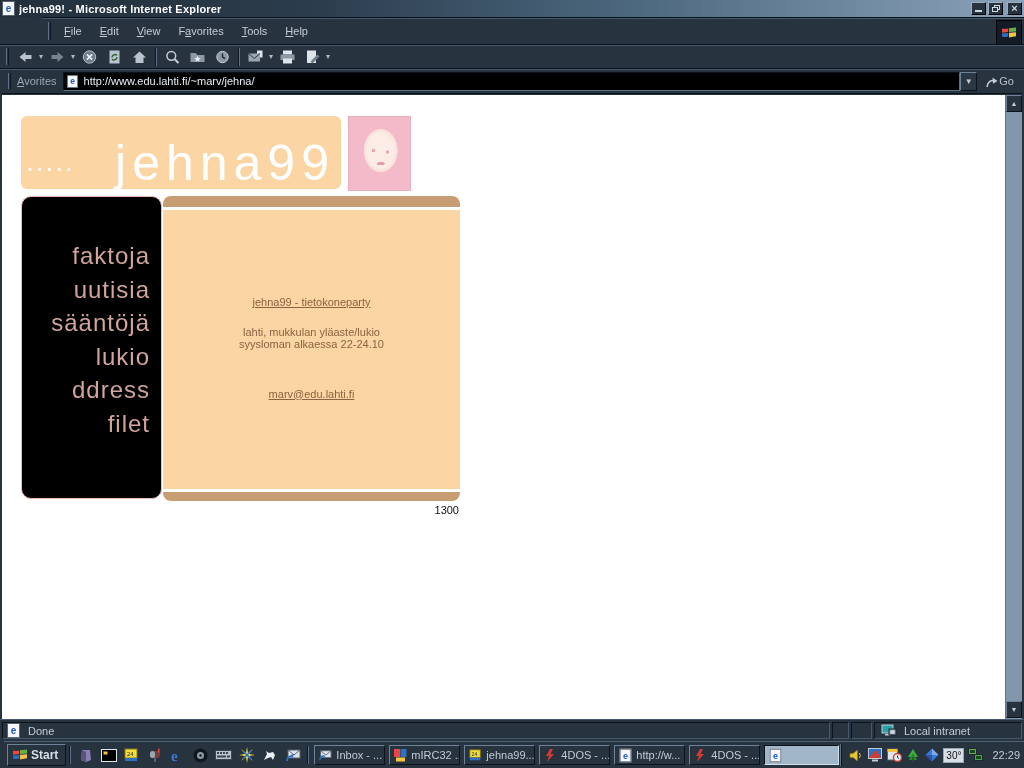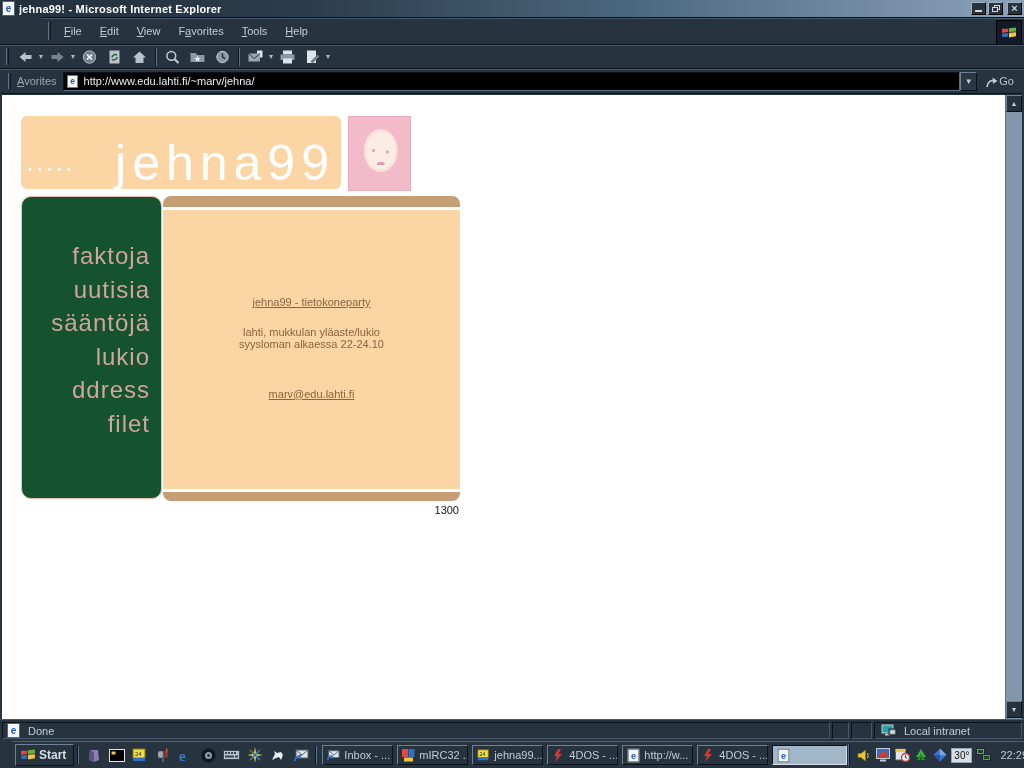--- a/index.html
+++ b/index.html
@@ -69,21 +69,21 @@
   .hdr-title { position:absolute; right:6px; bottom:1px; font-size:50px; font-weight:200;
     letter-spacing:6px; color:#fff; line-height:1; }
   .baby { position:absolute; left:346px; top:21px; width:63px; height:75px; border:1px solid #e7aebe;
     background:
       radial-gradient(circle 3px at 40% 46%, #e9a8b7 55%, transparent 60%),
       radial-gradient(circle 3px at 63% 48%, #e9a8b7 55%, transparent 60%),
       radial-gradient(ellipse 7px 3px at 52% 64%, #e29cae 55%, transparent 60%),
       radial-gradient(ellipse 22px 28px at 52% 46%, #fcece6 62%, #f9dcd8 76%, transparent 78%),
       #f3bbca; }
 
-  .side-box { position:absolute; left:19px; top:101px; width:141px; height:303px; background:#14532d;
+  .side-box { position:absolute; left:19px; top:101px; width:141px; height:303px; background:#000000;
     border:1px solid #eebbb2; border-radius:10px; }
   .side-list { position:absolute; top:42px; right:11px; text-align:right;
     font-size:24px; line-height:33.5px; letter-spacing:1px; color:#d1a49c; font-weight:200; }
   .side-list div { cursor:pointer; }
 
   .main-col { position:absolute; left:161px; top:101px; width:297px; }
   .bar-top { height:11px; background:#c79d73; border-radius:8px 8px 0 0; margin-bottom:3px; }
   .main-body { height:279px; background:#fbd5a3; text-align:center; color:#8a6440;
     font-size:11px; line-height:12.5px; padding-top:86px; }
   .main-body a { color:#8a6440; text-decoration:underline; cursor:pointer; }
@@ -96,21 +96,21 @@
   .statusbar { position:absolute; left:0; right:0; top:719px; height:22px; background:#27333f;
     border-top:1px solid #46596c; display:flex; align-items:stretch; gap:2px; padding:2px 2px; }
   .pane { border:1px solid; border-color:#0a121a #46596c #46596c #0a121a; display:flex; align-items:center; }
   .pane-main { flex:1; padding:0 4px; }
   .pane-s1 { width:17px; } .pane-s2 { width:21px; }
   .pane-zone { width:148px; padding:0 6px; }
   .status-text { color:#c3ccd6; font-size:11px; margin-left:8px; }
   .zone-text { color:#c3ccd6; font-size:11px; margin-left:7px; }
 
   
-  .taskbar { position:absolute; left:12px; right:0; bottom:0; height:27px; background:#27333f;
+  .taskbar { position:absolute; left:4px; right:0; bottom:0; height:27px; background:#27333f;
     border-top:1px solid #4e6376; display:flex; align-items:center; padding:0 3px; }
   .start-btn { height:22px; display:flex; align-items:center; gap:3px; padding:0 7px 0 4px;
     background:#27333f; border:1px solid; border-color:#6d8296 #0a121a #0a121a #6d8296;
     color:#d6dee6; font-size:12px; font-weight:bold; flex:none; }
   .ql { width:17px; height:17px; margin:0 3px; display:flex; align-items:center; justify-content:center; flex:none; }
   .task { width:71px; height:20px; margin:0 2px; background:#27333f;
     border:1px solid; border-color:#6d8296 #0a121a #0a121a #6d8296;
     display:flex; align-items:center; gap:4px; padding:0 3px;
     color:#c2ccd5; font-size:11px; white-space:nowrap; overflow:hidden; flex:none; }
   .task.active { width:75px; background:#a2b6c9; border-color:#0a121a #d6dfe8 #d6dfe8 #0a121a; }

